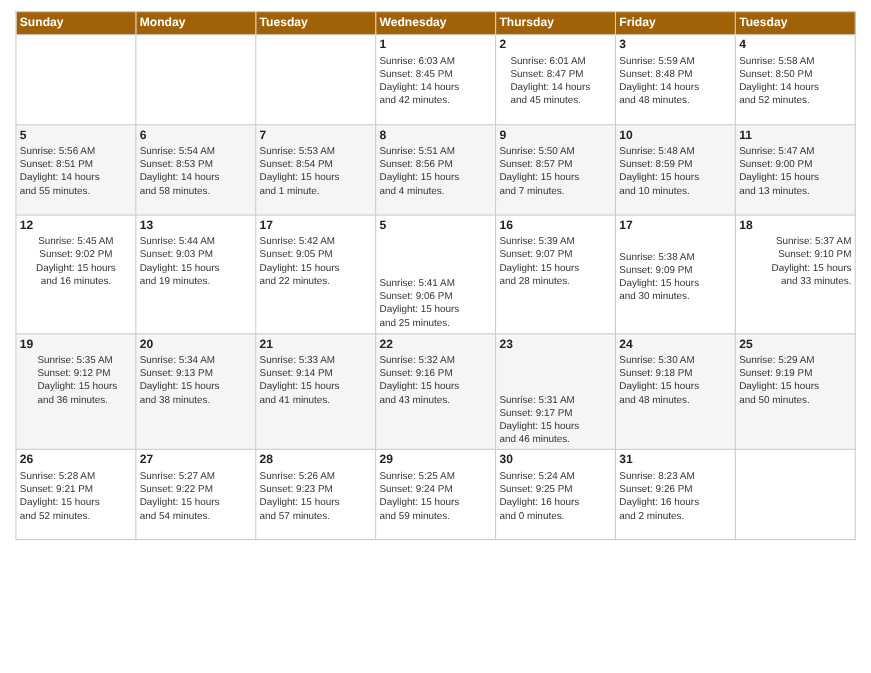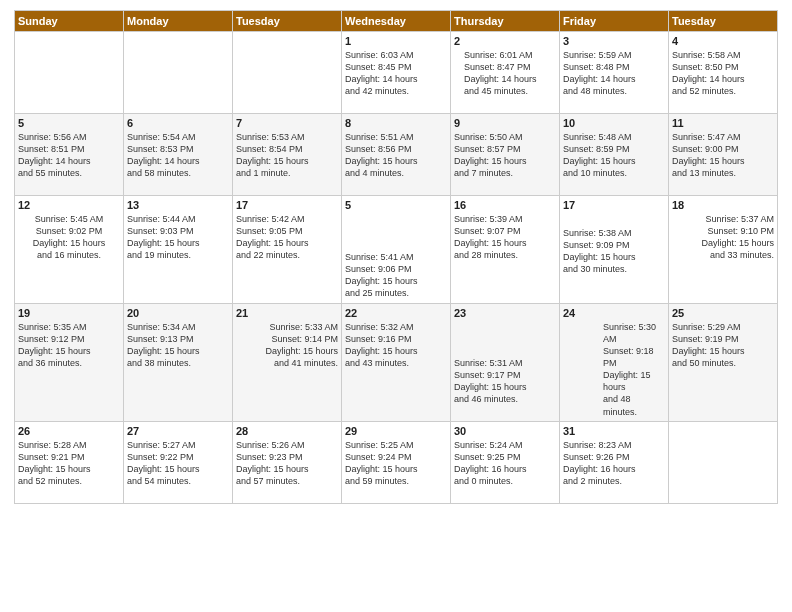--- a/index.html
+++ b/index.html
@@ -233,56 +233,56 @@
             <div class="day-num">18</div>
             <div class="day-info" style="white-space: pre-line; text-align: right;">Sunrise: 5:37 AM
 Sunset: 9:10 PM
 Daylight: 15 hours
 and 33 minutes.</div>
           </td>
         </tr>
         <tr>
           <td>
             <div class="day-num">19</div>
-            <div class="day-info" style="white-space: pre-line;">Sunrise: 5:35 AM
+            <div class="day-info" style="white-space: pre-line; margin-left: 16px;">Sunrise: 5:35 AM
 Sunset: 9:12 PM
 Daylight: 15 hours
 and 36 minutes.</div>
           </td>
           <td>
             <div class="day-num">20</div>
             <div class="day-info" style="white-space: pre-line;">Sunrise: 5:34 AM
 Sunset: 9:13 PM
 Daylight: 15 hours
 and 38 minutes.</div>
           </td>
           <td>
             <div class="day-num">21</div>
-            <div class="day-info" style="white-space: pre-line; text-align: right;">Sunrise: 5:33 AM
+            <div class="day-info" style="white-space: pre-line;">Sunrise: 5:33 AM
 Sunset: 9:14 PM
 Daylight: 15 hours
 and 41 minutes.</div>
           </td>
           <td>
             <div class="day-num">22</div>
             <div class="day-info" style="white-space: pre-line;">Sunrise: 5:32 AM
 Sunset: 9:16 PM
 Daylight: 15 hours
 and 43 minutes.</div>
           </td>
           <td>
             <div class="day-num">23</div>
             <div class="day-info" style="white-space: pre-line; margin-top: 38px;">Sunrise: 5:31 AM
 Sunset: 9:17 PM
 Daylight: 15 hours
 and 46 minutes.</div>
           </td>
           <td>
             <div class="day-num">24</div>
-            <div class="day-info" style="white-space: pre-line; margin-left: 40px;">Sunrise: 5:30 AM
+            <div class="day-info" style="white-space: pre-line;">Sunrise: 5:30 AM
 Sunset: 9:18 PM
 Daylight: 15 hours
 and 48 minutes.</div>
           </td>
           <td>
             <div class="day-num">25</div>
             <div class="day-info" style="white-space: pre-line;">Sunrise: 5:29 AM
 Sunset: 9:19 PM
 Daylight: 15 hours
 and 50 minutes.</div>

